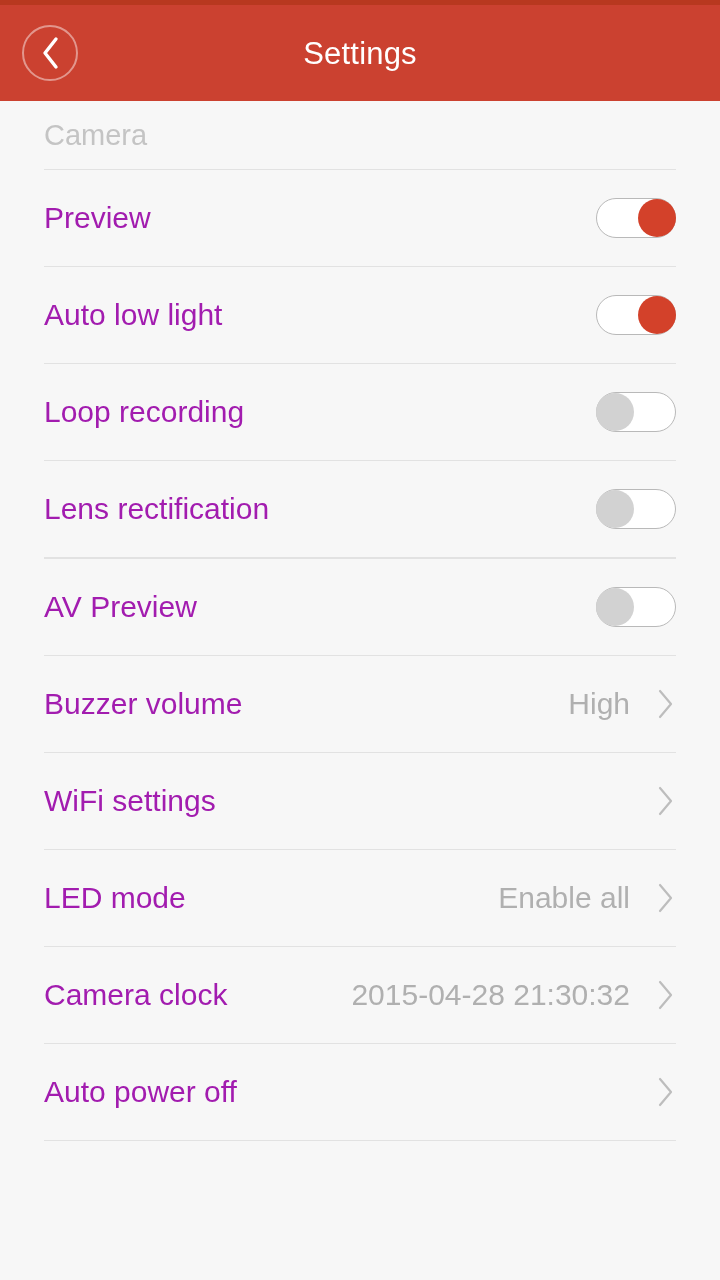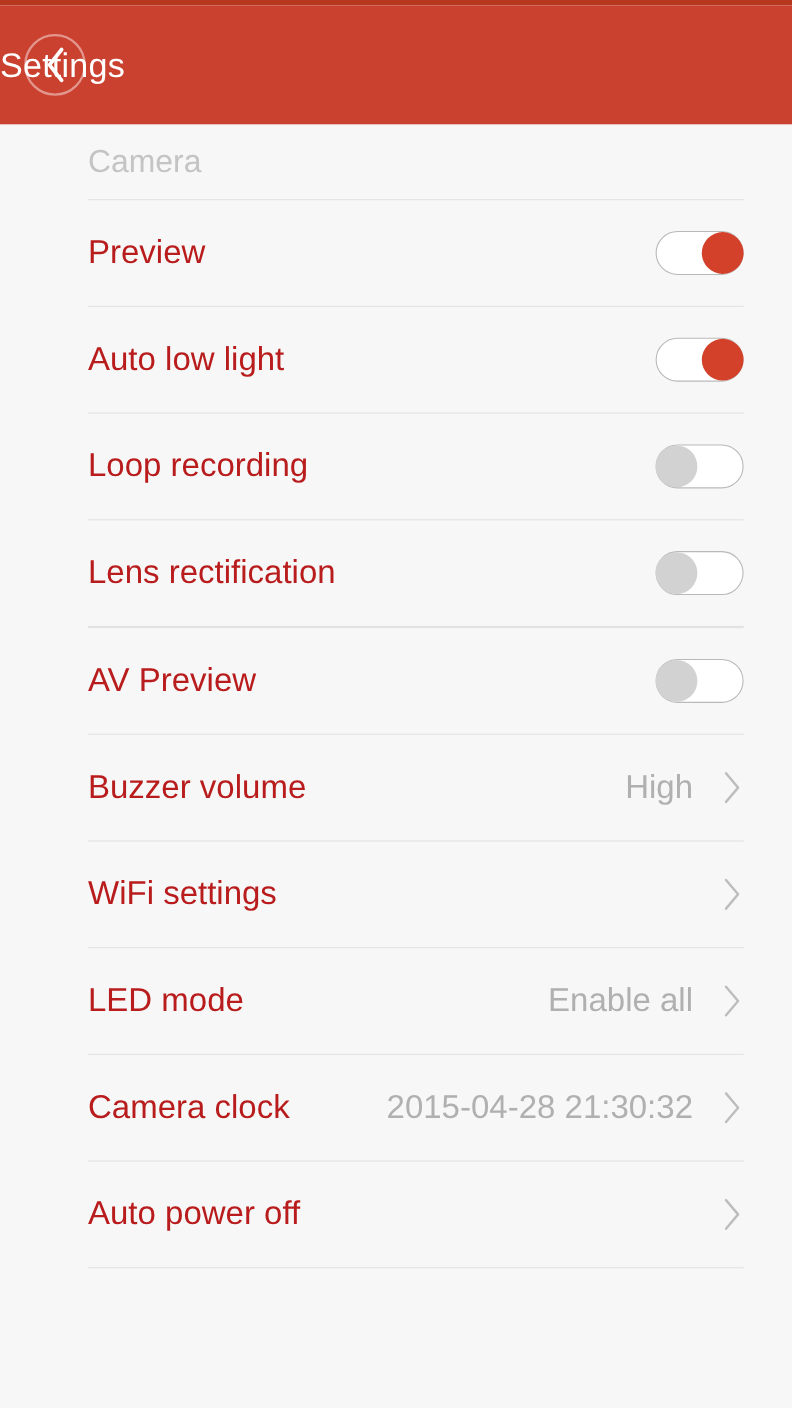--- a/index.html
+++ b/index.html
@@ -27,24 +27,25 @@
   
   .status-strip {
     height:5px;
     width:100%;
     background:#b8381f;
   }
 
   
   .header {
     position:relative;
-    height:108px;
+    height:96px;
     background:#cb4130;
     display:flex;
     align-items:center;
+    justify-content:center;
   }
 
   .back-button {
     position:absolute;
     left:22px;
     top:50%;
     transform:translateY(-50%);
     width:56px;
     height:56px;
     border-radius:50%;
@@ -61,21 +62,20 @@
     color:#ffffff;
     font-size:31px;
     font-weight:400;
     letter-spacing:0.2px;
     line-height:1;
   }
 
   
   .list {
     background:#f7f7f7;
-    padding-left:36px;
   }
 
   .section-header {
     height:68px;
     display:flex;
     align-items:center;
     padding-left:44px;
     color:#c4c4c4;
     font-size:29px;
     font-weight:400;
@@ -93,21 +93,21 @@
   .row {
     height:96px;
     display:flex;
     align-items:center;
     padding:0 44px;
     cursor:pointer;
   }
 
   .row-label {
     flex:1 1 auto;
-    color:#b91c1c;
+    color:#a21caf;
     font-size:30px;
     font-weight:400;
     line-height:1;
     white-space:nowrap;
   }
 
   .row-value {
     color:#b0b0b0;
     font-size:30px;
     font-weight:400;

